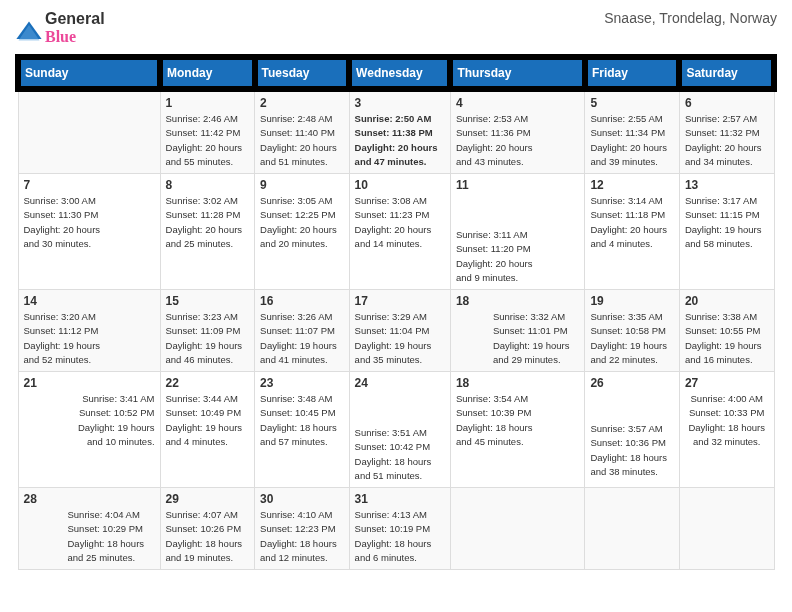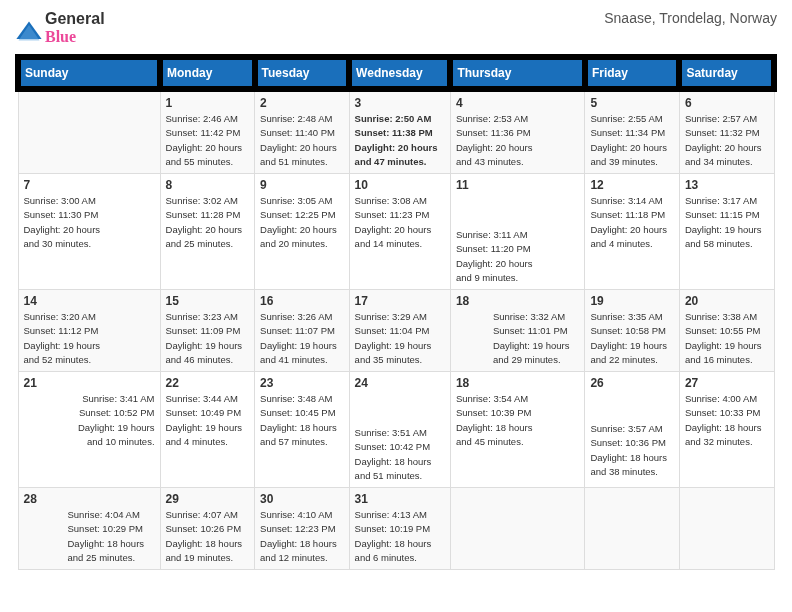--- a/index.html
+++ b/index.html
@@ -301,21 +301,21 @@
           </td>
           <td>
             <span class="day-num">26</span>
             <div class="day-info" style="white-space: pre-line; margin-top: 32px;">Sunrise: 3:57 AM
 Sunset: 10:36 PM
 Daylight: 18 hours
 and 38 minutes.</div>
           </td>
           <td>
             <span class="day-num">27</span>
-            <div class="day-info" style="white-space: pre-line;">Sunrise: 4:00 AM
+            <div class="day-info" style="white-space: pre-line; text-align: center;">Sunrise: 4:00 AM
 Sunset: 10:33 PM
 Daylight: 18 hours
 and 32 minutes.</div>
           </td>
         </tr>
         <tr>
           <td>
             <span class="day-num">28</span>
             <div class="day-info" style="white-space: pre-line; margin-left: 44px;">Sunrise: 4:04 AM
 Sunset: 10:29 PM

